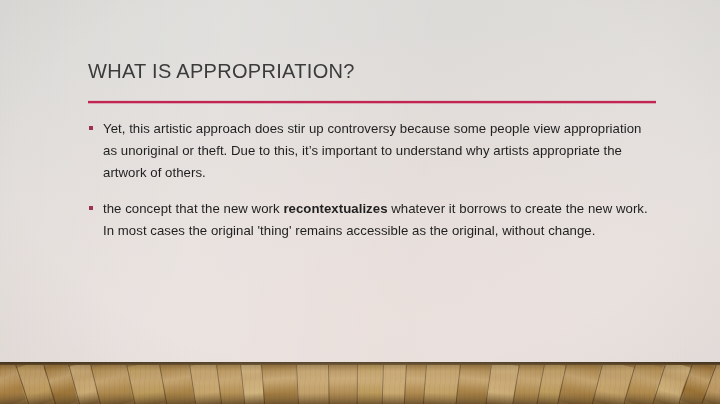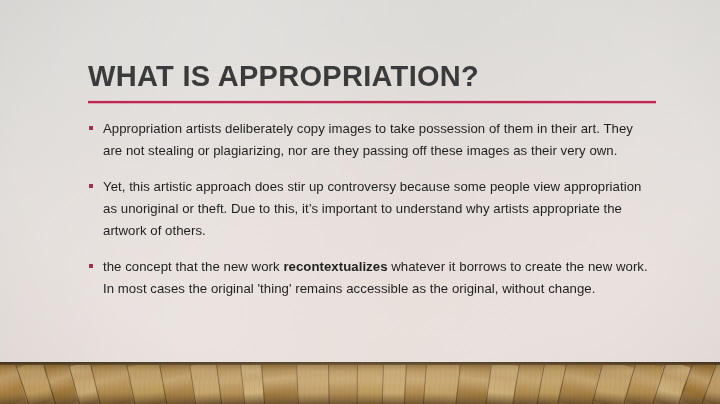--- a/index.html
+++ b/index.html
@@ -90,22 +90,22 @@
     z-index: 5;
     opacity: 0.6;
     pointer-events: none;
   }
 
   
   .title {
     position: absolute;
     left: 88px;
     top: 60px;
-    font-size: 29px;
-    font-weight: 700;
+    font-size: 20px;
+    font-weight: 400;
     letter-spacing: 0.3px;
     color: #3b3b3b;
     white-space: nowrap;
   }
   .title-rule {
     position: absolute;
     left: 88px;
     top: 101px;
     width: 568px;
     height: 2px;
@@ -211,24 +211,20 @@
       </div>
     <div class="floor-grain"></div>
     <div class="floor-shade"></div>
   </div>
 
   <div class="title">WHAT IS APPROPRIATION?</div>
   <div class="title-rule"></div>
 
   <div class="body">
 
-    <div class="bullet-row">
-      <span class="bullet-mark"></span>
-      <div class="bullet-text"><span>Appropriation artists deliberately copy images to take possession of them in their art. They are not stealing or plagiarizing, nor are they passing off these images as their very own.</span><b></b><span></span></div>
-    </div>
 
     <div class="bullet-row">
       <span class="bullet-mark"></span>
       <div class="bullet-text"><span>Yet, this artistic approach does stir up controversy because some people view appropriation as unoriginal or theft. Due to this, it’s important to understand why artists appropriate the artwork of others.</span><b></b><span></span></div>
     </div>
 
     <div class="bullet-row">
       <span class="bullet-mark"></span>
       <div class="bullet-text"><span>the concept that the new work </span><b>recontextualizes</b><span> whatever it borrows to create the new work. In most cases the original 'thing' remains accessible as the original, without change.</span></div>
     </div>

